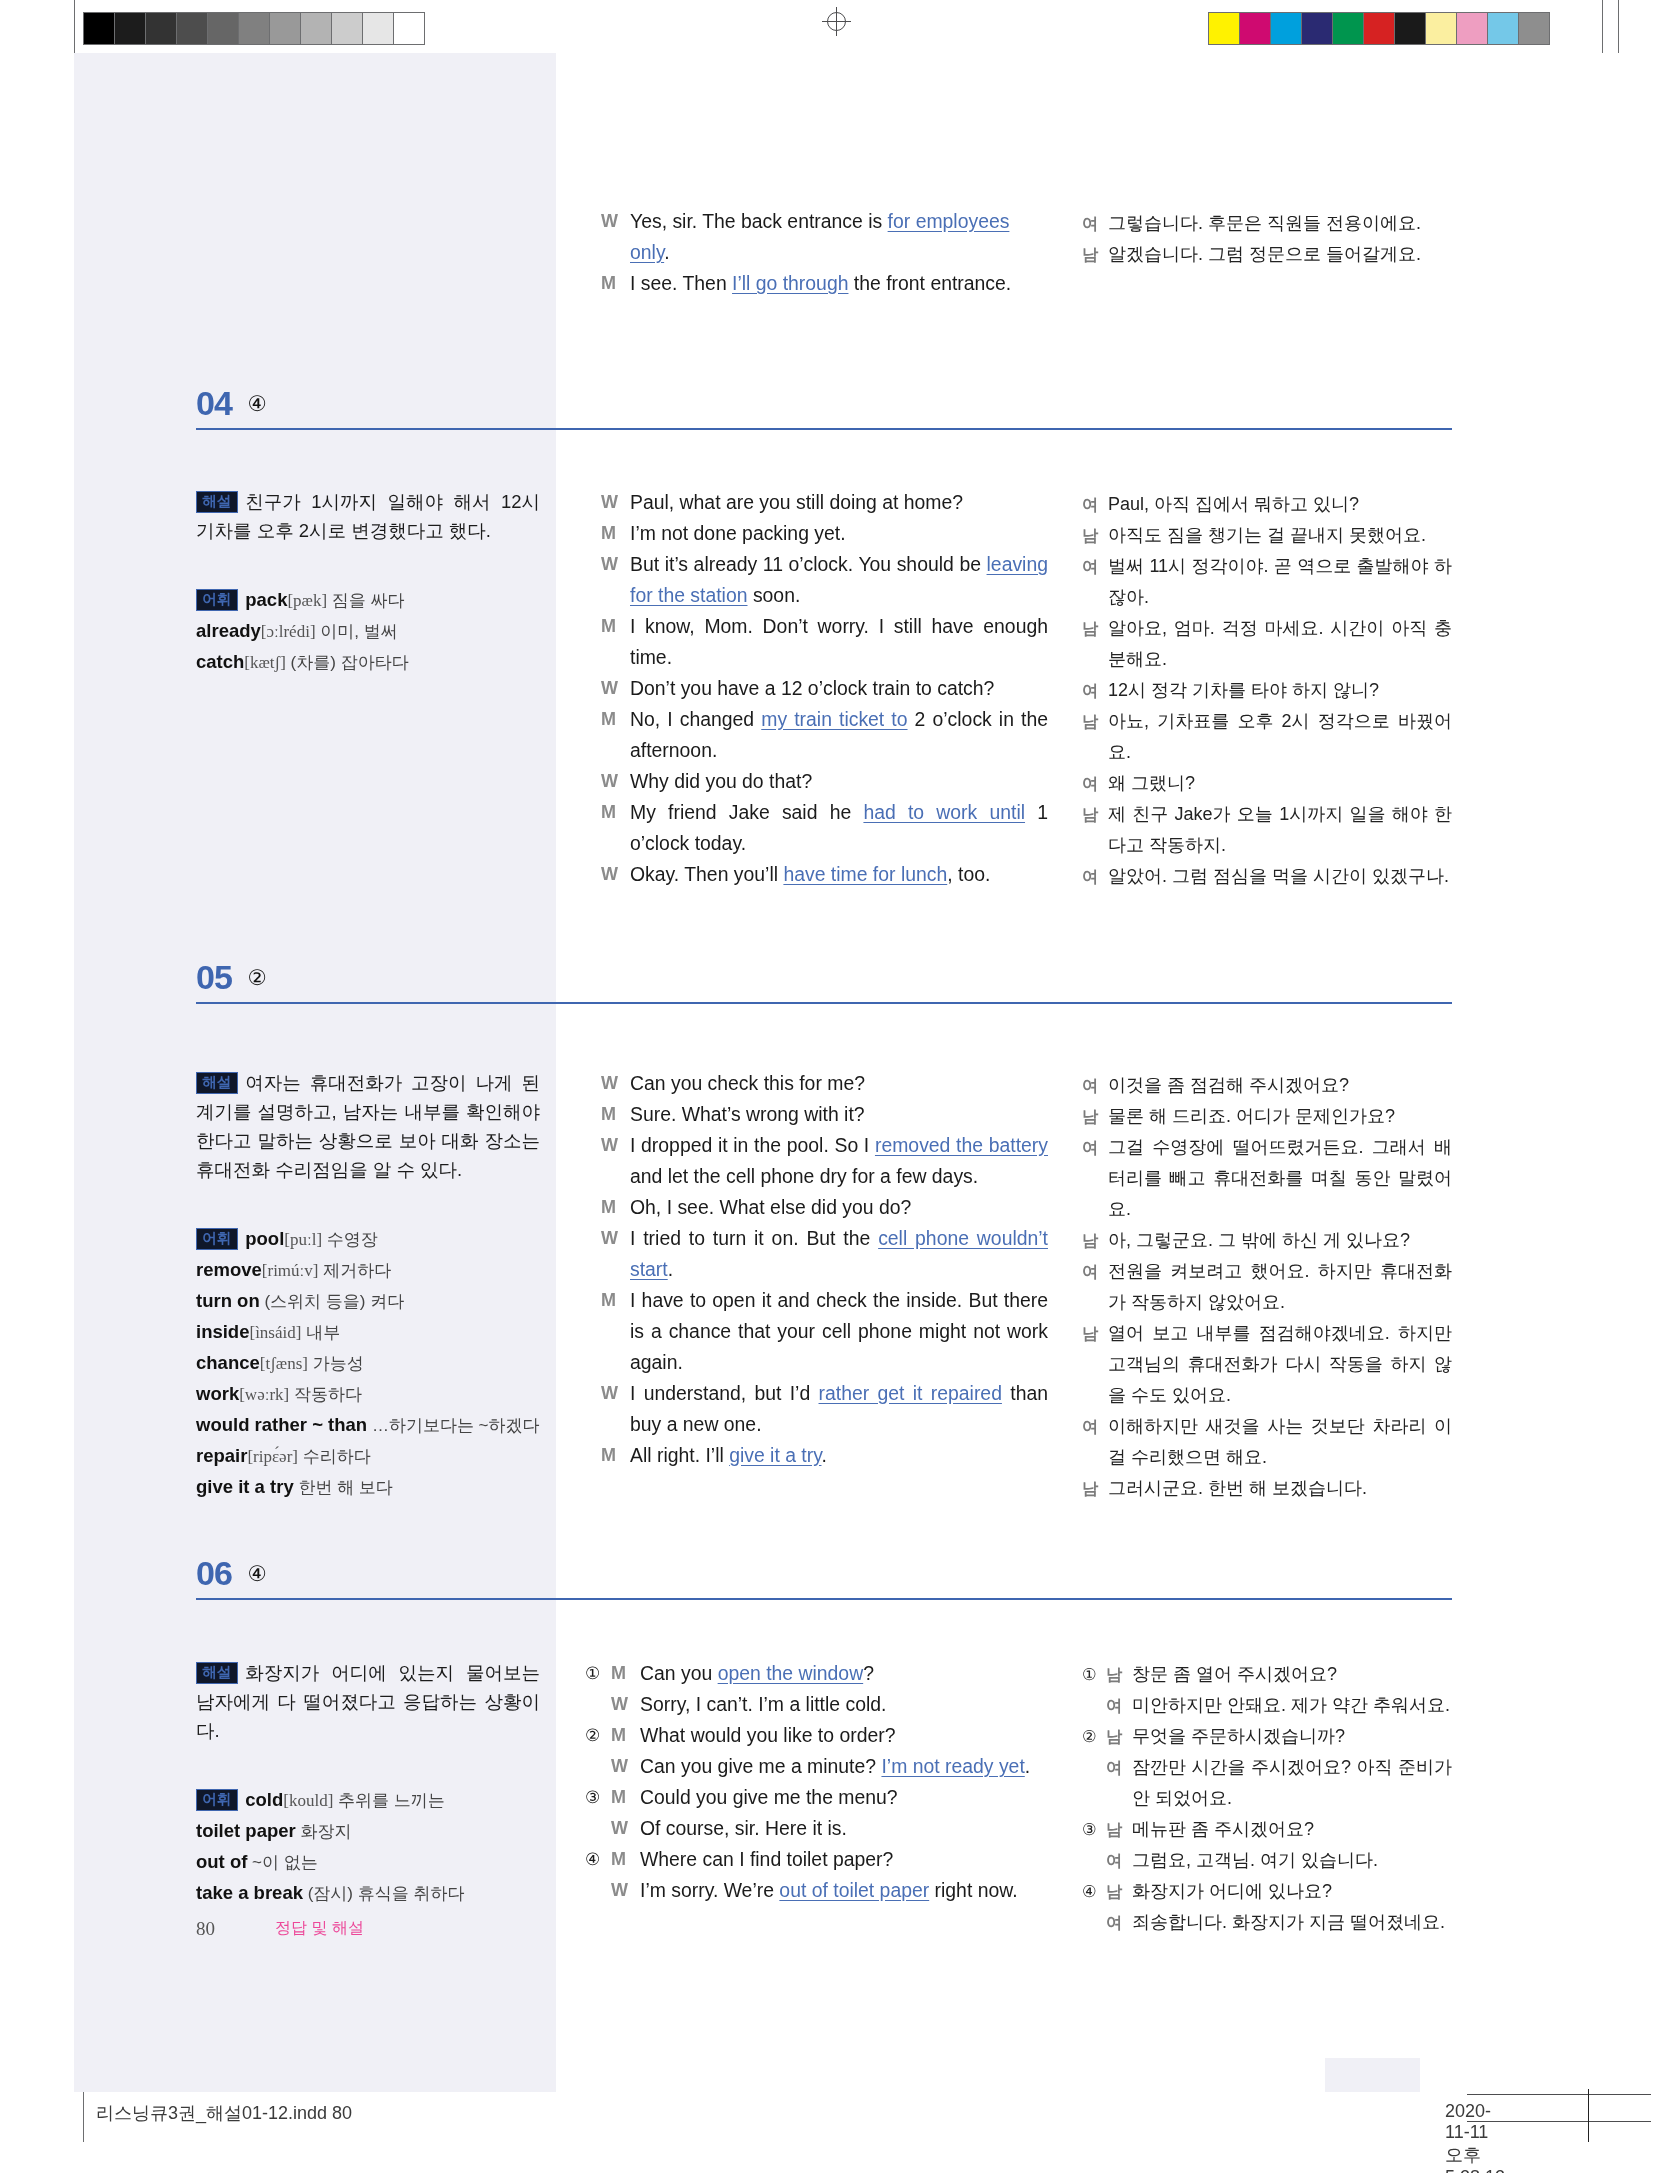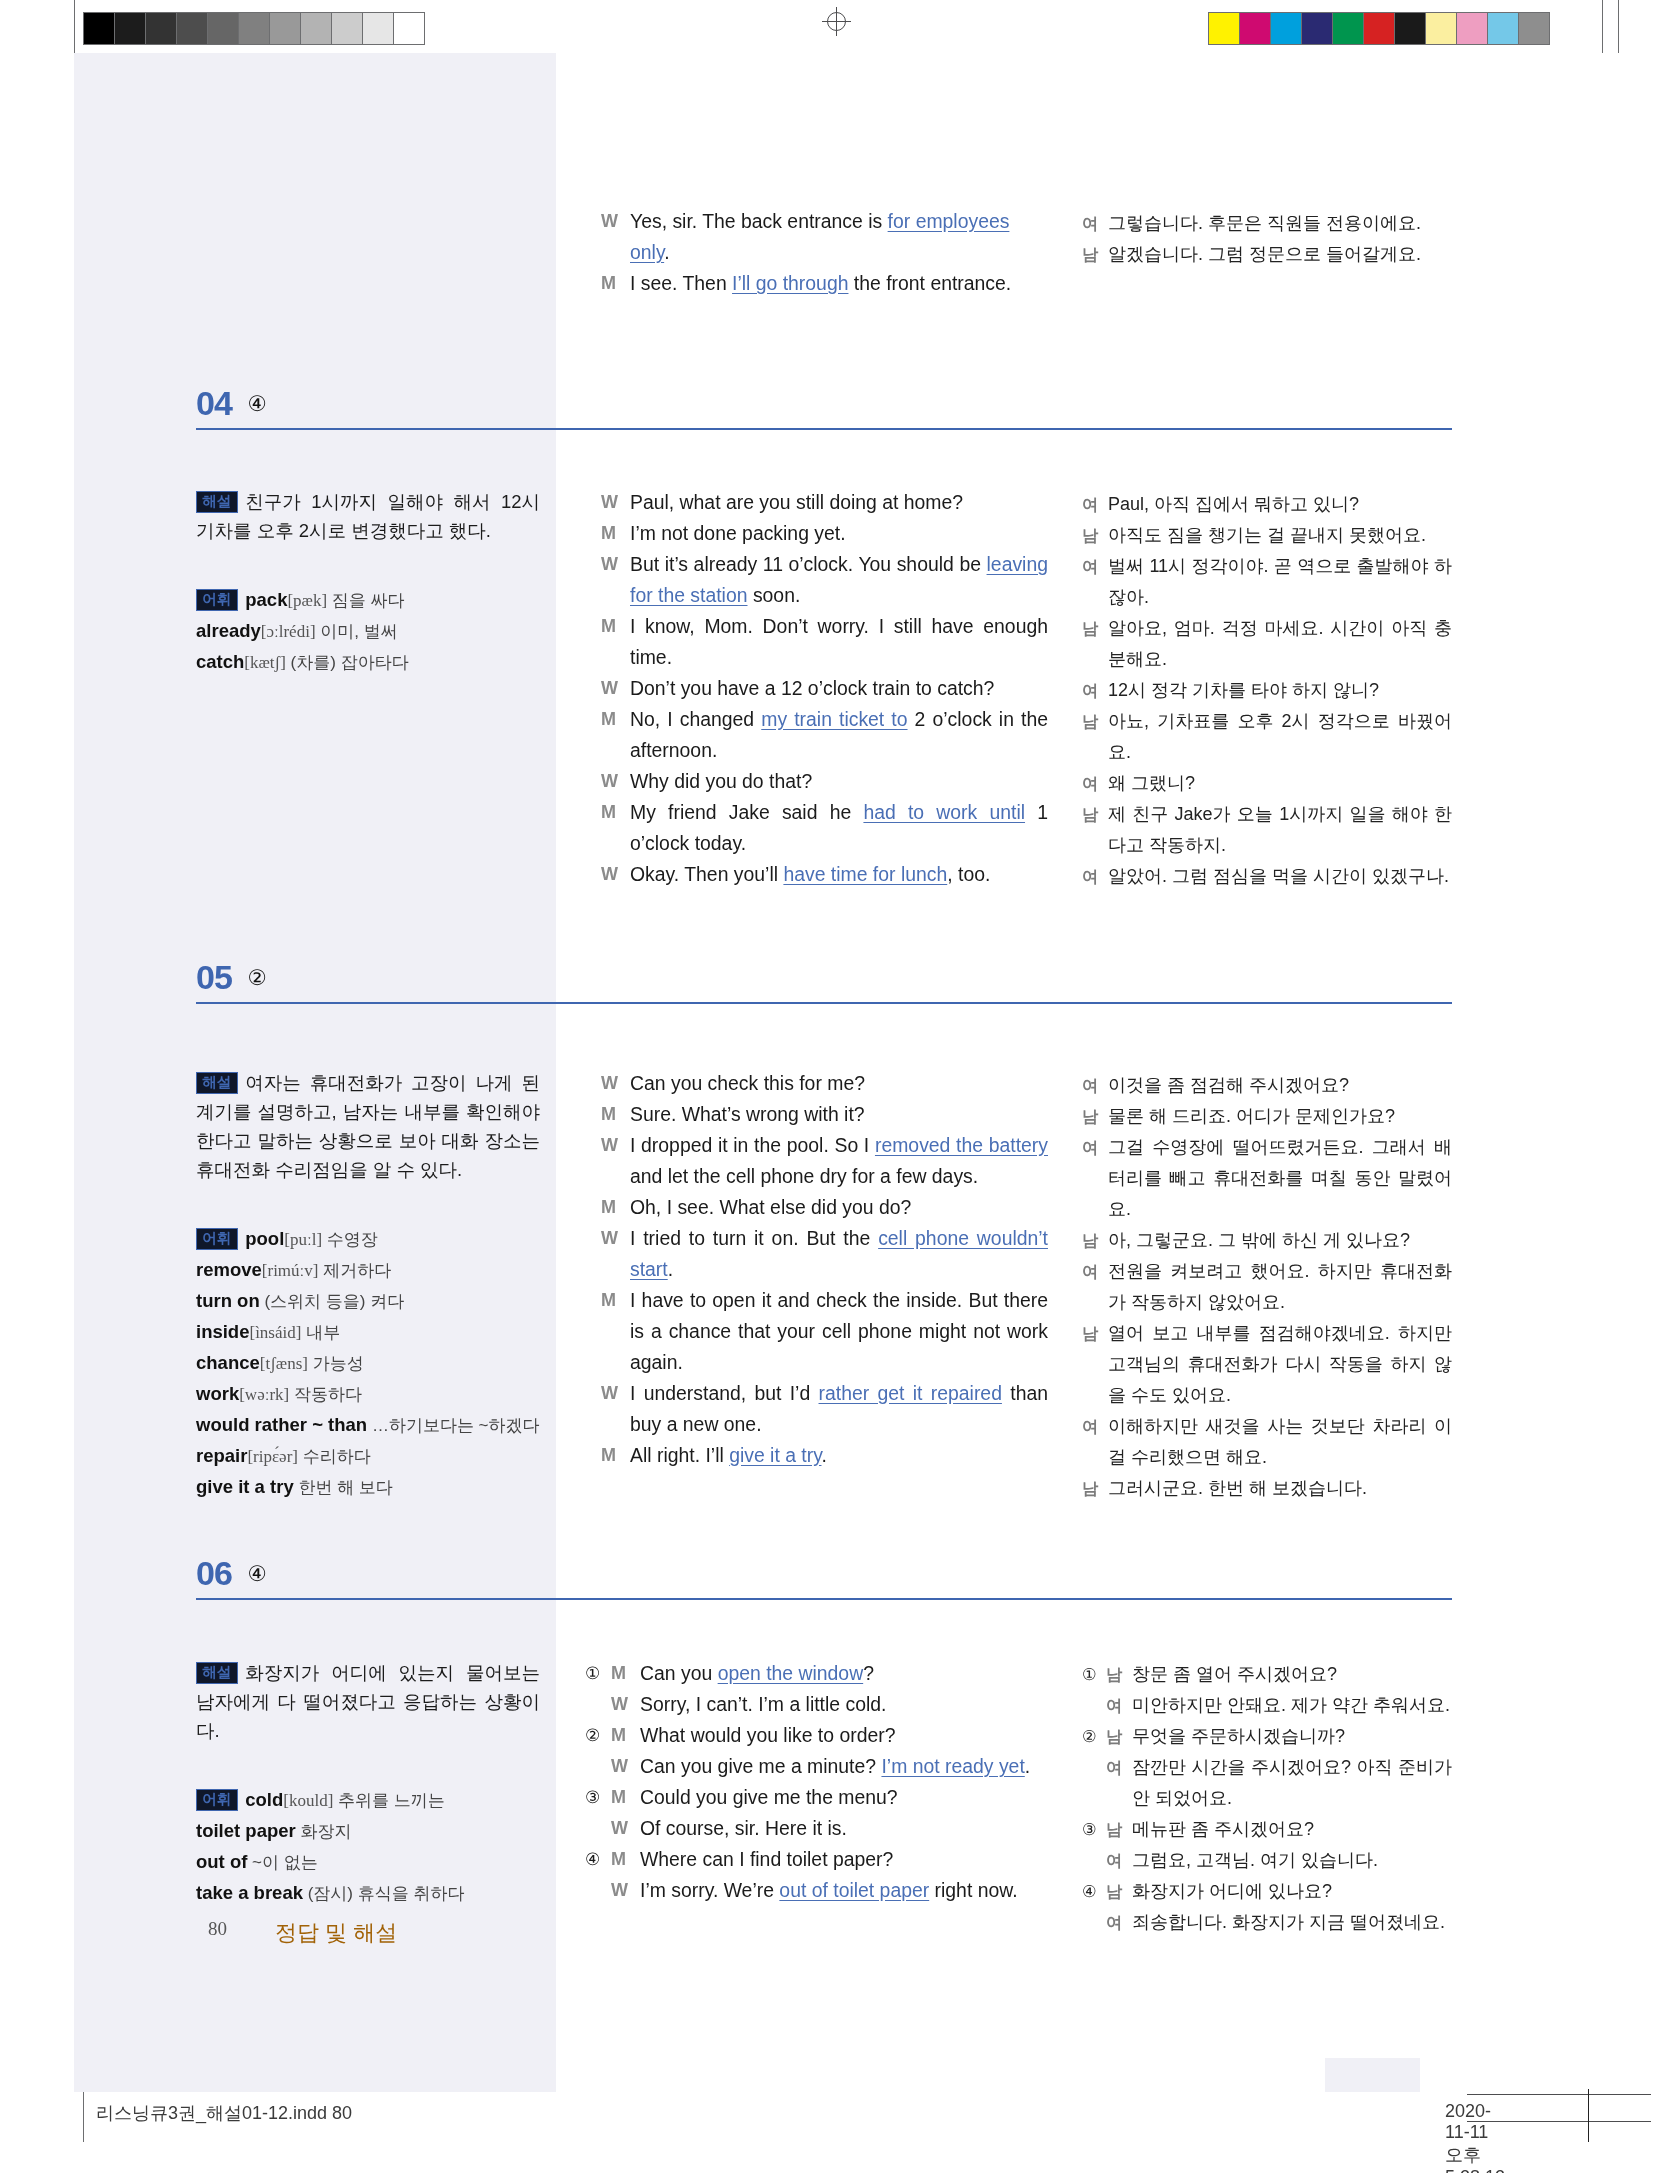--- a/index.html
+++ b/index.html
@@ -87,22 +87,22 @@
     font-size:14.6px; font-weight:bold; padding:0.9px 5.2px 1.7px 5.2px;
     line-height:17px; vertical-align:1.7px; margin-right:7.7px;
     background:#0f172a;
   }
   .vocab { font-size:18.5px; line-height:30px; color:#1b1b1b; }
   .vw { font-weight:bold; color:#111; }
   .vp { color:#555; font-family:"Liberation Serif", serif; font-size:17px; }
   .vm { color:#444; font-size:17px; }
 
   
-  .pg-num { position:absolute; left:208px; font-size:19px; color:#555; font-family:"Liberation Serif", serif; }
-  .pg-lbl { position:absolute; left:275px; font-size:22px; color:#a16207; }
+  .pg-num { position:absolute; left:196px; font-size:19px; color:#555; font-family:"Liberation Serif", serif; }
+  .pg-lbl { position:absolute; left:275px; font-size:16px; color:#ec4899; }
 
   
   .prod { position:absolute; left:0; top:2058px; width:1347px; height:115px; background:#fff; }
   .prod-tint { position:absolute; left:74px; top:0; width:482px; height:34px; background:#f0f0f6; }
   .prod-tint2{ position:absolute; left:1325px; top:0; width:95px; height:34px; background:#f0f0f6; }
   .prod-vl { position:absolute; left:83px; top:34px; width:1.3px; height:50px; background:#6d6e70; }
   .prod-file { position:absolute; left:96px; top:43px; font-size:18px; color:#3a3a3a; }
   .prod-date { position:absolute; left:1445px; top:43px; font-size:18px; color:#3a3a3a; }
   .prod-rl1 { position:absolute; left:1467px; top:36px; width:184px; height:1.3px; background:#4d4d4f; }
   .prod-rl2 { position:absolute; left:1467px; top:63px; width:184px; height:1.3px; background:#4d4d4f; }

